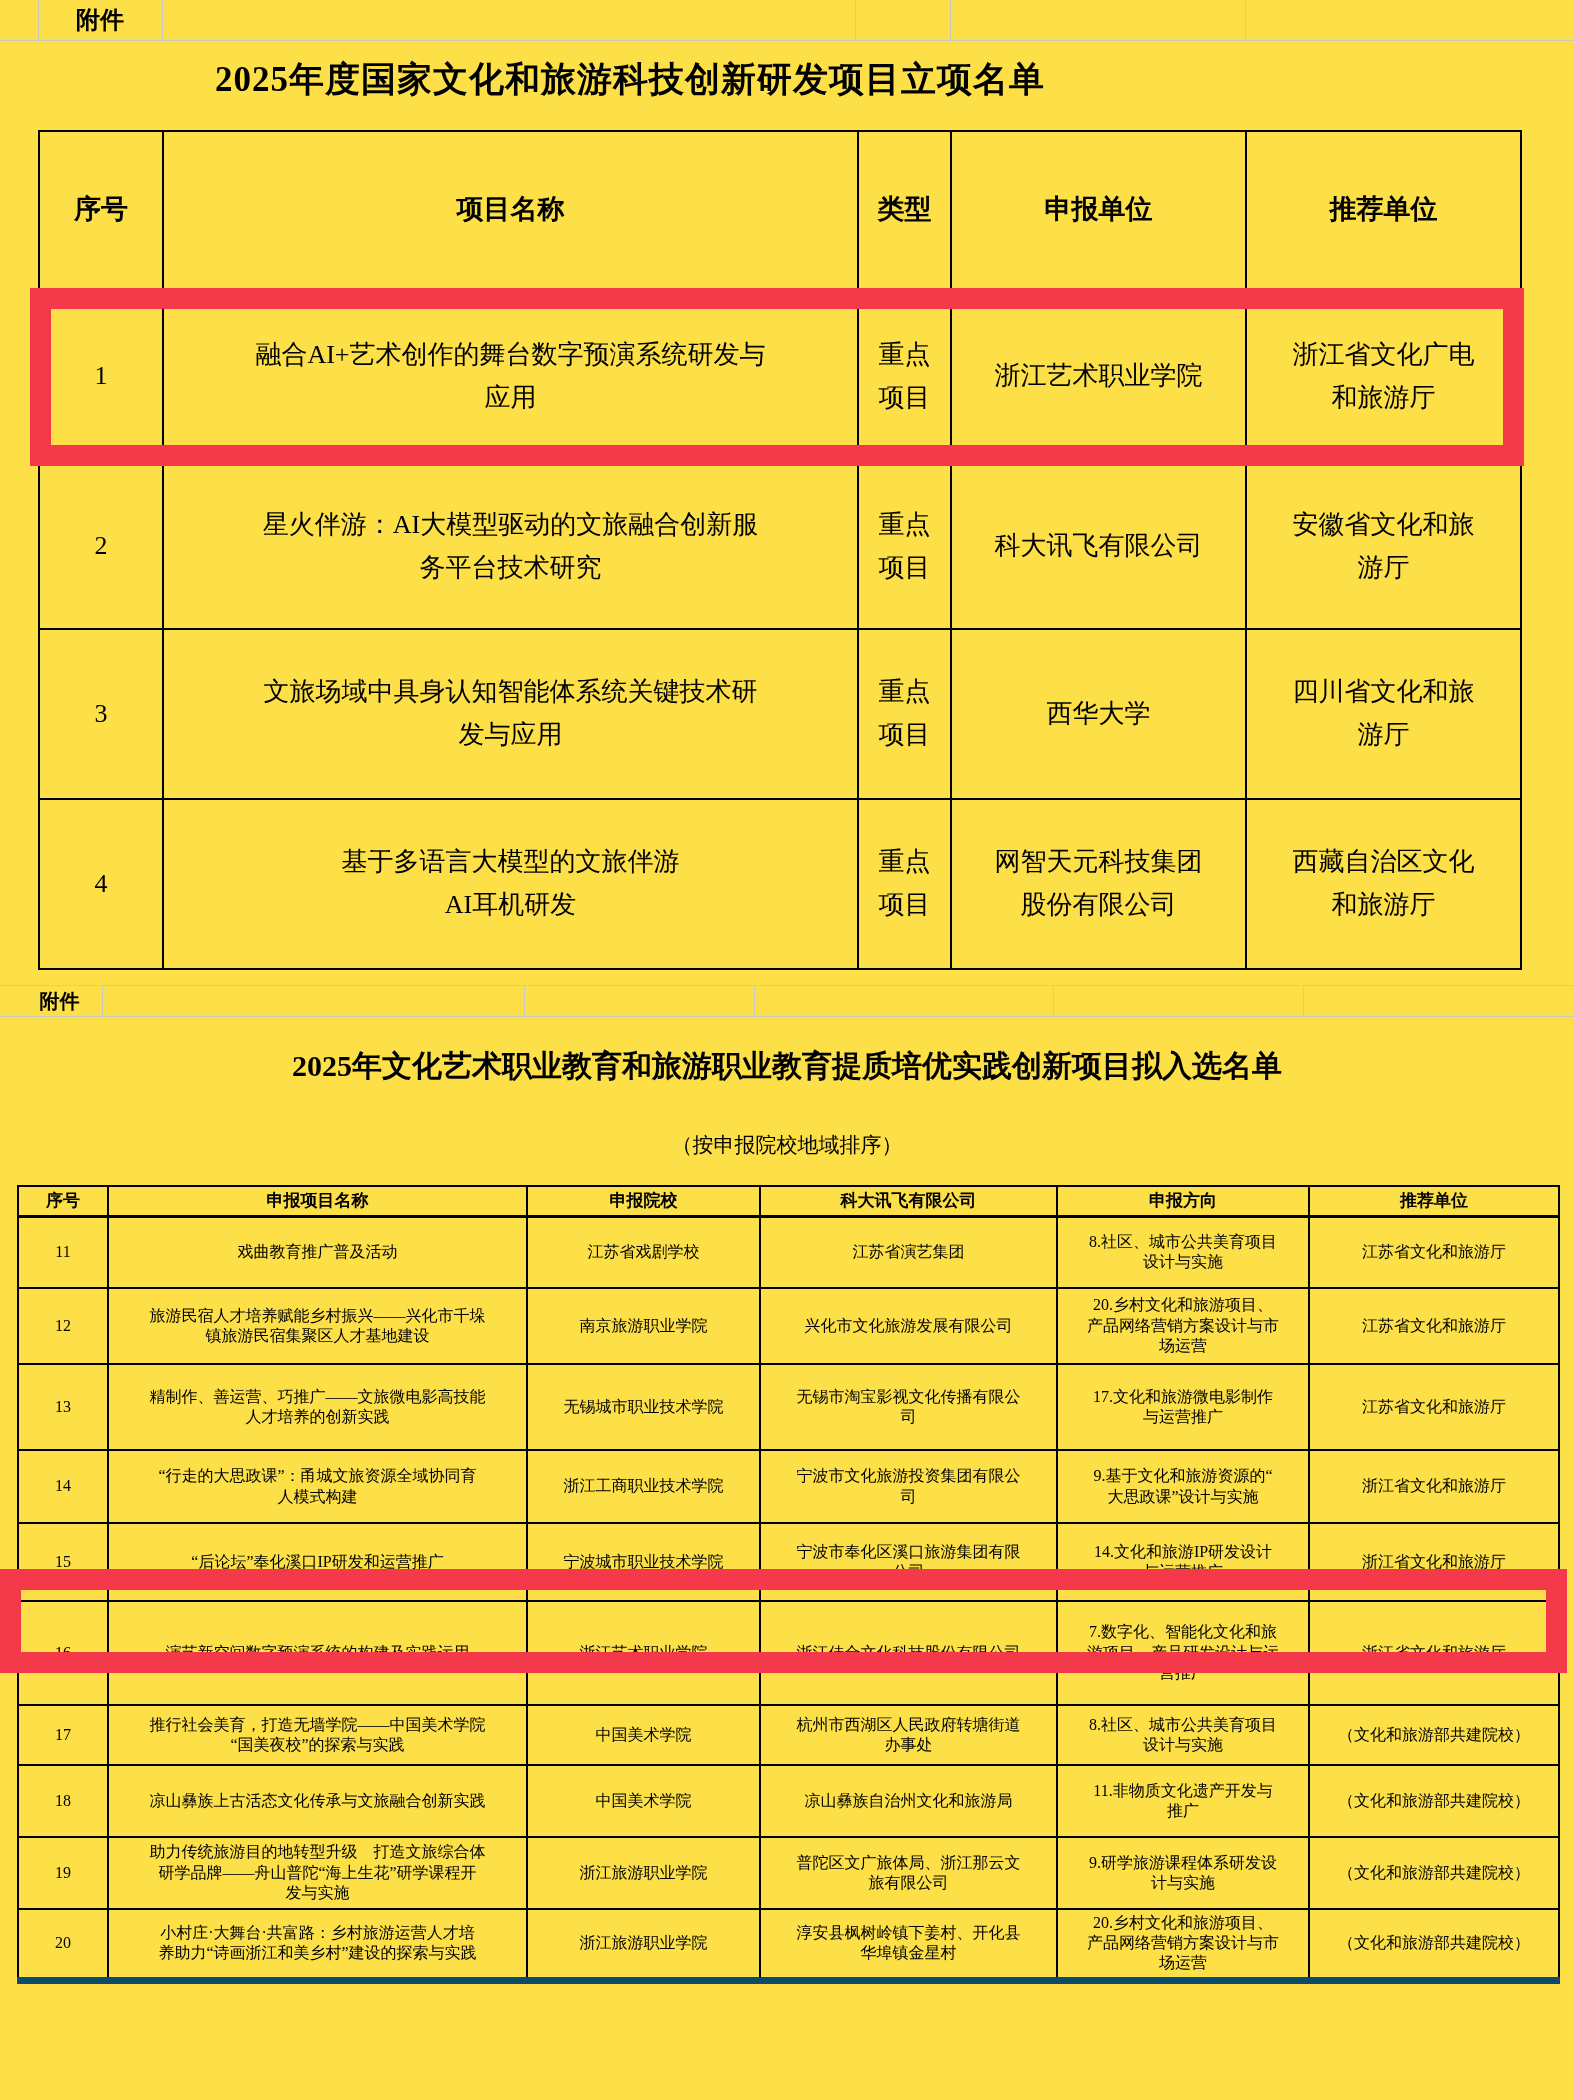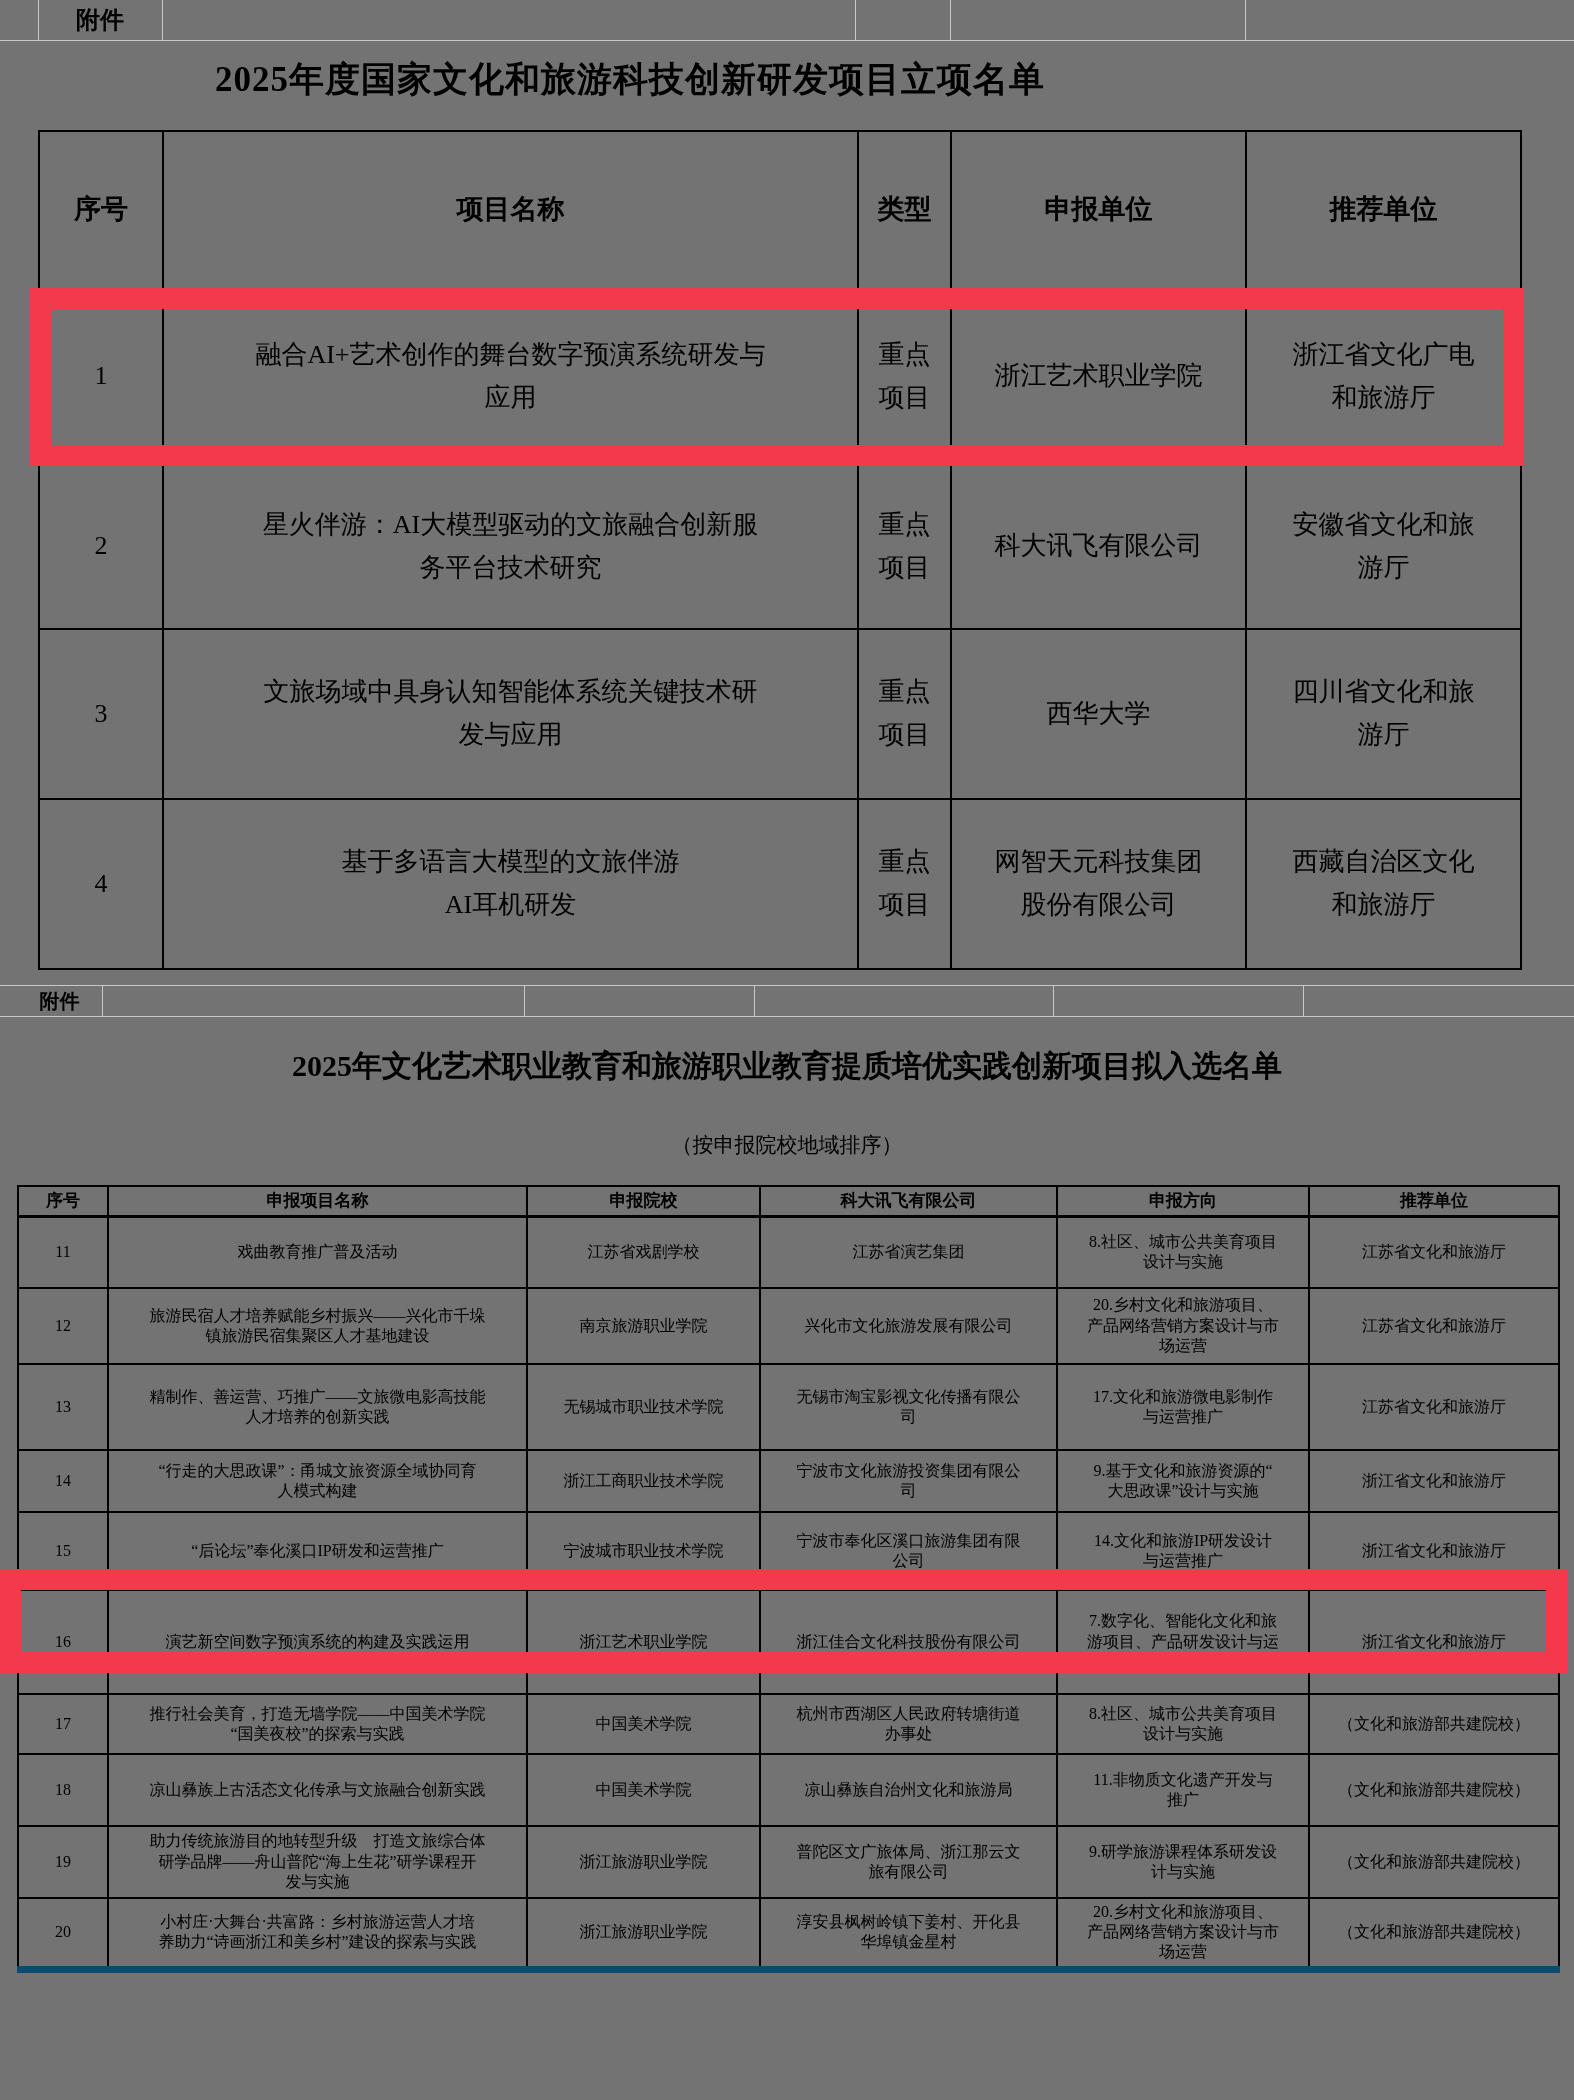--- a/index.html
+++ b/index.html
@@ -1,18 +1,18 @@
 <!DOCTYPE html>
 <html style="--red: #f4394a; --faint: #c9c9c9;"><head>
 <meta charset="utf-8">
 <style>
   :root{ --red:#f4394a; --faint:#c9c9c9; }
   html,body{margin:0;padding:0;background:#ffffff;}
   .page{
-    position:relative; width:1574px; height:2100px; background:#737373;
+    position:relative; width:1574px; height:2100px; background:#fde047;
     font-family:"Liberation Serif","DejaVu Serif",serif; color:#000;
     overflow:hidden;
   }
   
   .faint-row{position:absolute;left:0;width:1574px;}
   .fr1{top:0;height:40px;border-bottom:1px solid var(--faint);}
   .fr2{top:985px;height:30px;border-top:1px solid var(--faint);border-bottom:1px solid var(--faint);}
   .vline{position:absolute;top:0;bottom:0;width:1px;background:var(--faint);}
   .att-label{
     position:absolute;top:0;bottom:0;display:flex;align-items:center;justify-content:center;
@@ -43,21 +43,21 @@
   .t1 tbody tr:nth-child(4){height:170px;}
 
   
   .t2{left:17px;top:1185px;width:1541px;font-size:16px;line-height:1.28;}
   .t2 th{font-size:17px;font-weight:bold;border-bottom:3px solid #000;}
   .t2 thead tr{height:30px;}
   .t2 td{padding:1px 3px;}
   .t2 tbody tr:nth-child(1){height:72px;}
   .t2 tbody tr:nth-child(2){height:76px;}
   .t2 tbody tr:nth-child(3){height:86px;}
-  .t2 tbody tr:nth-child(4){height:62px;padding-left:10px;}
+  .t2 tbody tr:nth-child(4){height:73px;padding-left:10px;}
   .t2 tbody tr:nth-child(5){height:78px;}
   .t2 tbody tr:nth-child(6){height:104px;}
   .t2 tbody tr:nth-child(7){height:60px;}
   .t2 tbody tr:nth-child(8){height:72px;}
   .t2 tbody tr:nth-child(9){height:72px;}
   .t2 tbody tr:nth-child(10){height:71px;}
   .t2 tbody{border-bottom:7px solid #0c4a6e;}
 
   
   .red-frame{position:absolute;box-sizing:border-box;border:21px solid var(--red);

